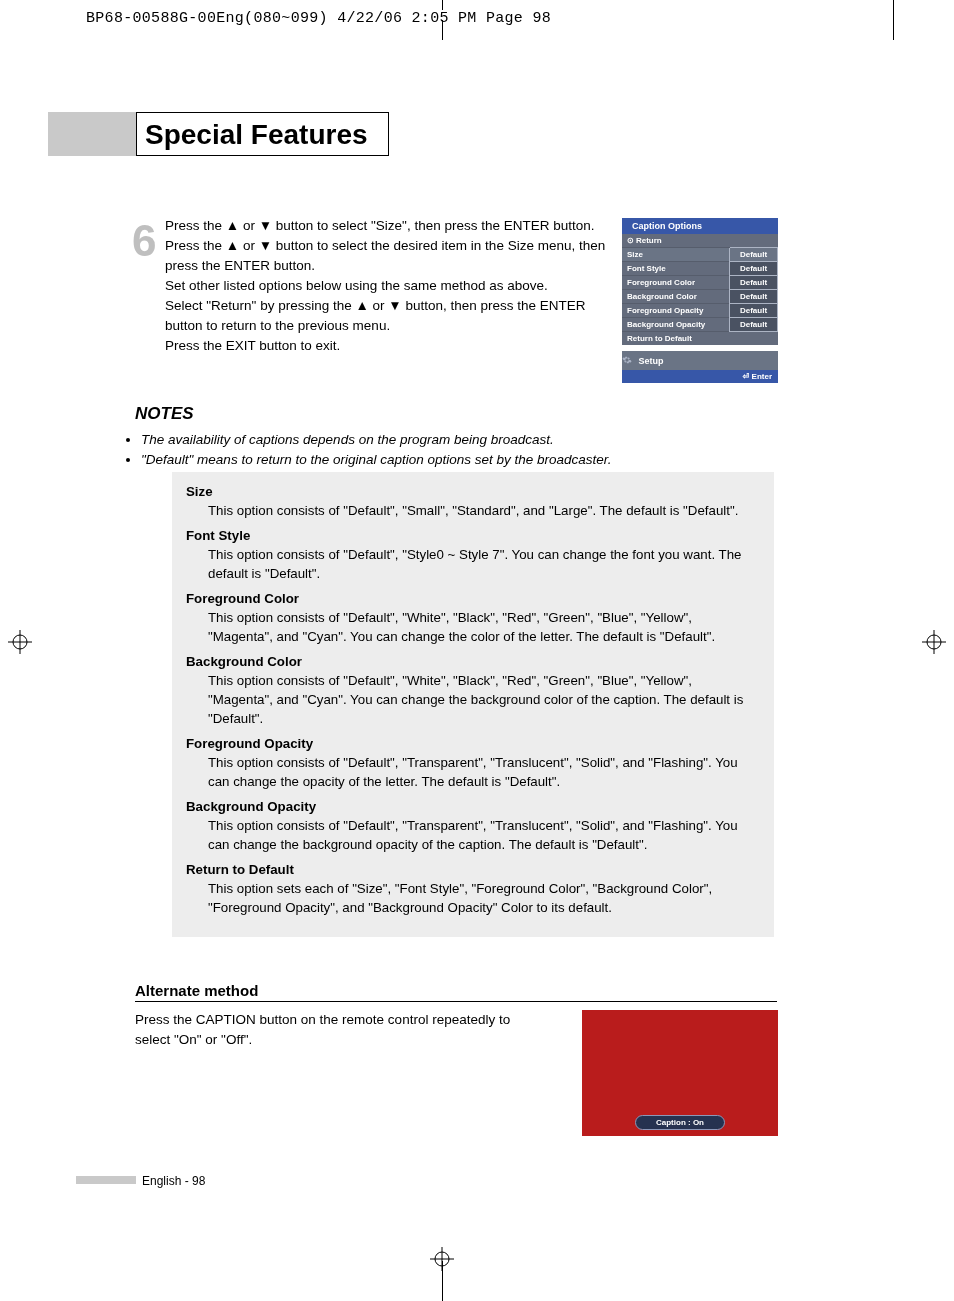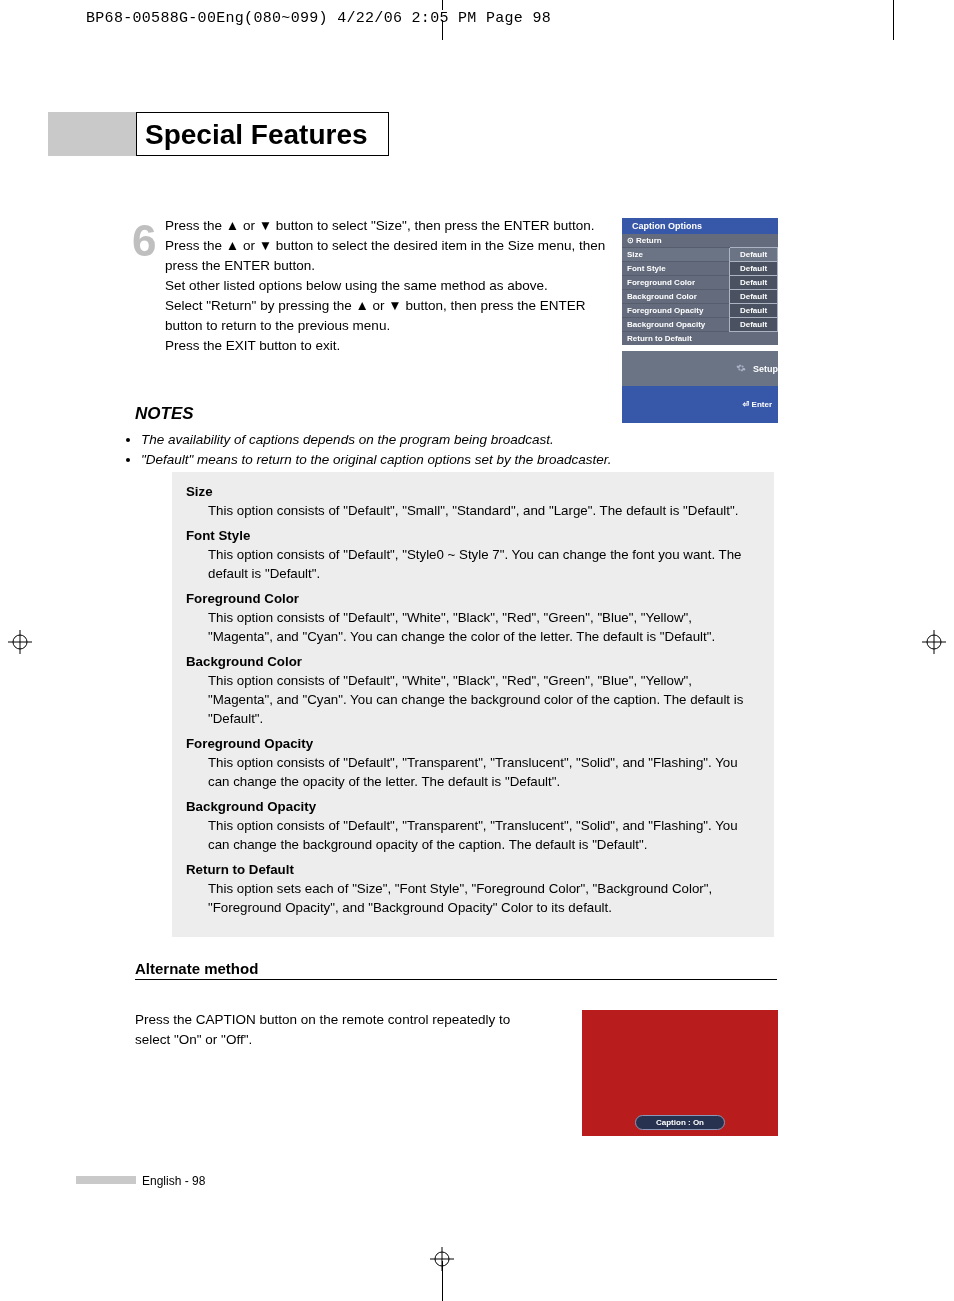--- a/index.html
+++ b/index.html
@@ -116,30 +116,30 @@
     }
     .osd td.val {
       text-align: center;
       background: #4a5262;
       border: 1px solid #acb4c4;
       width: 48px;
     }
     .osd .osd-row-highlight td { background: #6a7485; }
     .osd .osd-setup {
       background: #6a7485;
-      text-align: right;
-      padding: 12px 0;
+      text-align: left;
+      padding: 4px 0;
       font-size: 9px;
       margin-top: 6px;
     }
     .osd .osd-setup svg { width: 10px; height: 10px; vertical-align: -1px; margin-right: 4px; fill:#aab3c6;}
     .osd .osd-enter {
       background: #3757a8;
       text-align: right;
-      padding: 14px 6px;
+      padding: 2px 6px;
       font-size: 8px;
     }
 
     .notes {
       position: absolute;
       top: 404px;
       left: 135px;
       width: 640px;
     }
     .notes-h {
@@ -159,21 +159,21 @@
       padding: 10px 14px 14px 14px;
       font-size: 13.3px;
       line-height: 19px;
     }
     .gray-box .opt { margin-bottom: 6px; }
     .gray-box .opt-h { font-weight: bold; }
     .gray-box .opt-d { margin-left: 22px; }
 
     .alt-h {
       position: absolute;
-      top: 960px;
+      top: 982px;
       left: 135px;
       font-weight: bold;
       font-size: 15px;
       border-bottom: 1px solid #000;
       width: 642px;
       padding-bottom: 2px;
     }
     .alt-p {
       position: absolute;
       top: 1010px;

